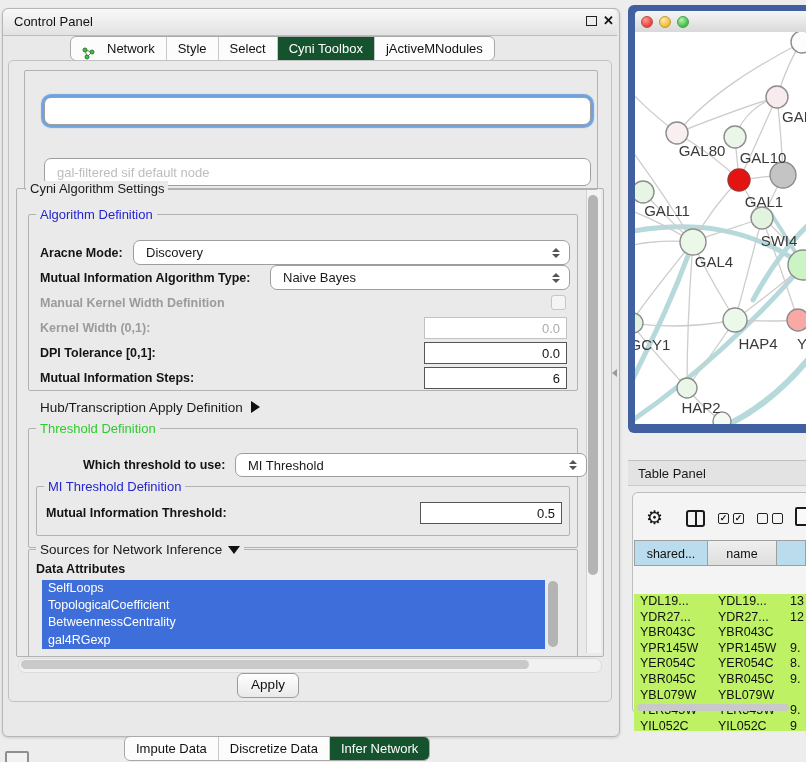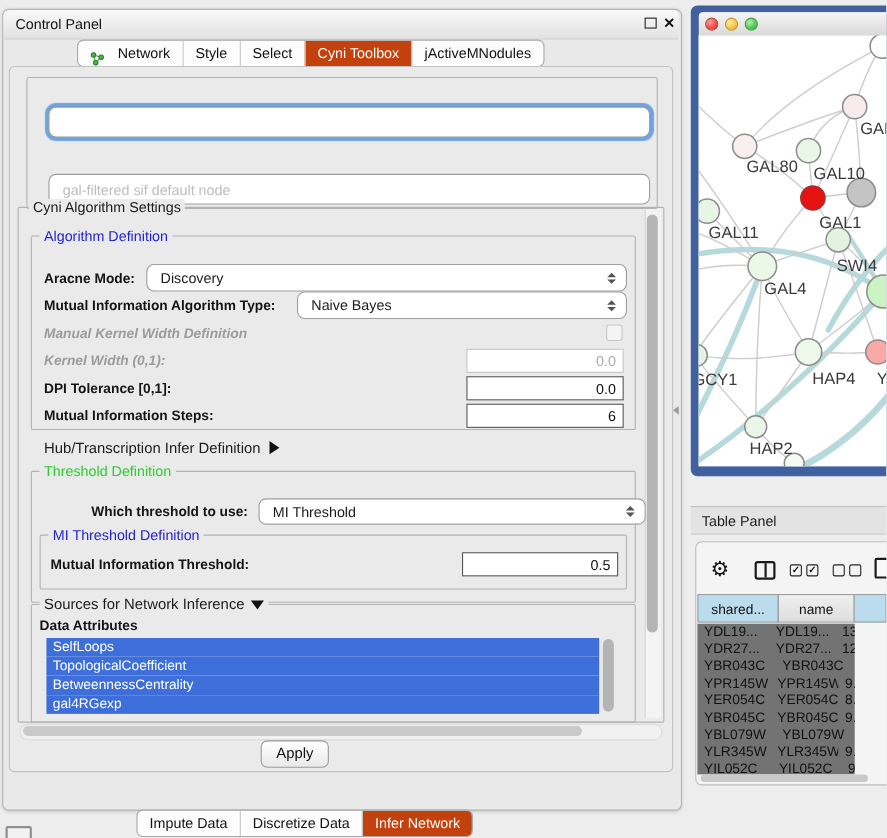--- a/index.html
+++ b/index.html
@@ -8,29 +8,29 @@
   .abs{position:absolute;}
   
   .cp-window{background:#e9e9e9;border:1px solid #b6b6b6;border-radius:6px;box-shadow:0 1px 3px rgba(0,0,0,.15);}
   .cp-titlebar{background:linear-gradient(#f8f8f8,#e2e2e2);border-bottom:1px solid #bdbdbd;border-radius:6px 6px 0 0;}
   .cp-title{font-size:13px;line-height:26px;padding-left:12px;color:#111;}
   .float-btn{width:9px;height:8px;border:1.5px solid #222;background:transparent;}
   .close-btn{font-size:13px;font-weight:bold;color:#111;line-height:14px;}
   .seg-bar{display:inline-flex;border:1px solid #a9a9a9;border-radius:6px;background:#fcfcfc;overflow:hidden;height:23px;}
   .seg{font-size:13px;line-height:23px;padding:0 11px;border-left:1px solid #c9c9c9;white-space:nowrap;color:#111;display:flex;align-items:flex-end;gap:12px;}
   .seg:first-child{border-left:none;}
-  .seg.sel{background:#c2410c;color:#fff;}
+  .seg.sel{background:#14532d;color:#fff;}
   .cp-main{background:#eaeaea;border:1px solid #c2c2c2;border-radius:5px;}
   
   .gbox{border:1px solid #b2b2b2;border-radius:2px;}
   .legend{position:absolute;font-size:13px;background:#eaeaea;padding:0 4px;white-space:nowrap;}
   .legend.blue{color:#2424d0;}
   .legend.green{color:#2ecc2e;}
   .flabel{font-size:12.5px;font-weight:bold;color:#141414;display:flex;align-items:center;}
-  .flabel.dis{color:#9b9b9b;font-style:italic;}
+  .flabel.dis{color:#9b9b9b;}
   .combo{background:#fff;border:1px solid #9e9e9e;border-radius:7px;font-size:13px;display:flex;align-items:center;padding-left:12px;box-sizing:border-box;}
   .spin{position:absolute;right:9px;top:50%;transform:translateY(-50%);display:flex;flex-direction:column;gap:2px;}
   .spin i{display:block;width:0;height:0;border-left:4px solid transparent;border-right:4px solid transparent;}
   .spin .up{border-bottom:4px solid #555;}
   .spin .dn{border-top:4px solid #555;}
   .tfield{background:#fff;border:1px solid #555;font-size:13px;text-align:right;padding:0 6px;box-sizing:border-box;font-family:"Liberation Sans",sans-serif;color:#111;}
   .tfield.dis{border:1px solid #c2c2c2;color:#ababab;}
   .chk{border:1px solid #c6c6c6;background:#f4f4f4;border-radius:3px;}
   
   .dd{background:#fff;border:1px solid #bfbfbf;border-radius:8px;box-shadow:0 5px 14px rgba(0,0,0,.35);z-index:30;padding-top:2px;}
@@ -145,21 +145,21 @@
   <div class="abs flabel dis" style="left:40px;top:317px;height:22px;">Kernel Width (0,1):</div>
   <input class="abs tfield dis" style="left: 424px; top: 317px; width: 143px; height: 22px;" readonly="" value="0.0">
 
   <div class="abs flabel" style="left:40px;top:342px;height:22px;">DPI Tolerance [0,1]:</div>
   <input class="abs tfield" style="left: 424px; top: 342px; width: 143px; height: 22px;" value="0.0">
 
   <div class="abs flabel" style="left:40px;top:367px;height:22px;">Mutual Information Steps:</div>
   <input class="abs tfield" style="left: 424px; top: 367px; width: 143px; height: 22px;" value="6">
 
   <div class="abs" style="left:40px;top:398px;height:18px;font-size:13.5px;display:flex;align-items:center;">
-    <span>Hub/Transcription Infer Definition</span>
+    <span>Hub/Transcription Apply Definition</span>
     <span class="tri-right"></span>
   </div>
 
   <div class="abs gbox" style="left:28px;top:428px;width:548px;height:118px;"></div>
   <div class="legend green" style="left:36px;top:421px;">Threshold Definition</div>
 
   <div class="abs flabel" style="left:83px;top:453px;height:24px;">Which threshold to use:</div>
   <div class="abs combo" style="left:235px;top:453px;width:352px;height:24px;">
     <span>MI Threshold</span>
     <span class="spin">
@@ -303,21 +303,21 @@
   <div class="abs cb checked" style="left:718px;top:513px;"></div>
   <div class="abs cb checked" style="left:733px;top:513px;"></div>
   <div class="abs cb" style="left:757px;top:513px;"></div>
   <div class="abs cb" style="left:772px;top:513px;"></div>
   <div class="abs icon-box" style="left:795px;top:507px;width:16px;height:19px;border-radius:2px;background:#f9f9f9;"></div>
 
   <div class="abs hcell blue" style="left:634px;top:540px;width:74px;height:26px;">shared...</div>
   <div class="abs hcell gray" style="left:707px;top:540px;width:70px;height:26px;">name</div>
   <div class="abs hcell blue" style="left:776px;top:540px;width:30px;height:26px;"></div>
 
-  <div class="abs" style="left:634px;top:567px;width:143px;height:137px;background:#737373;overflow:hidden;">
+  <div class="abs" style="left:634px;top:594px;width:172px;height:137px;background:#bef264;overflow:hidden;">
     <div class="trow">
         <span class="tcell" style="width:72px;padding-left:6px;">YDL19...</span>
         <span class="tcell" style="width:66px;padding-left:6px;">YDL19...</span>
         <span class="tcell" style="padding-left:6px;">13</span>
       </div>
     <div class="trow">
         <span class="tcell" style="width:72px;padding-left:6px;">YDR27...</span>
         <span class="tcell" style="width:66px;padding-left:6px;">YDR27...</span>
         <span class="tcell" style="padding-left:6px;">12</span>
       </div>

